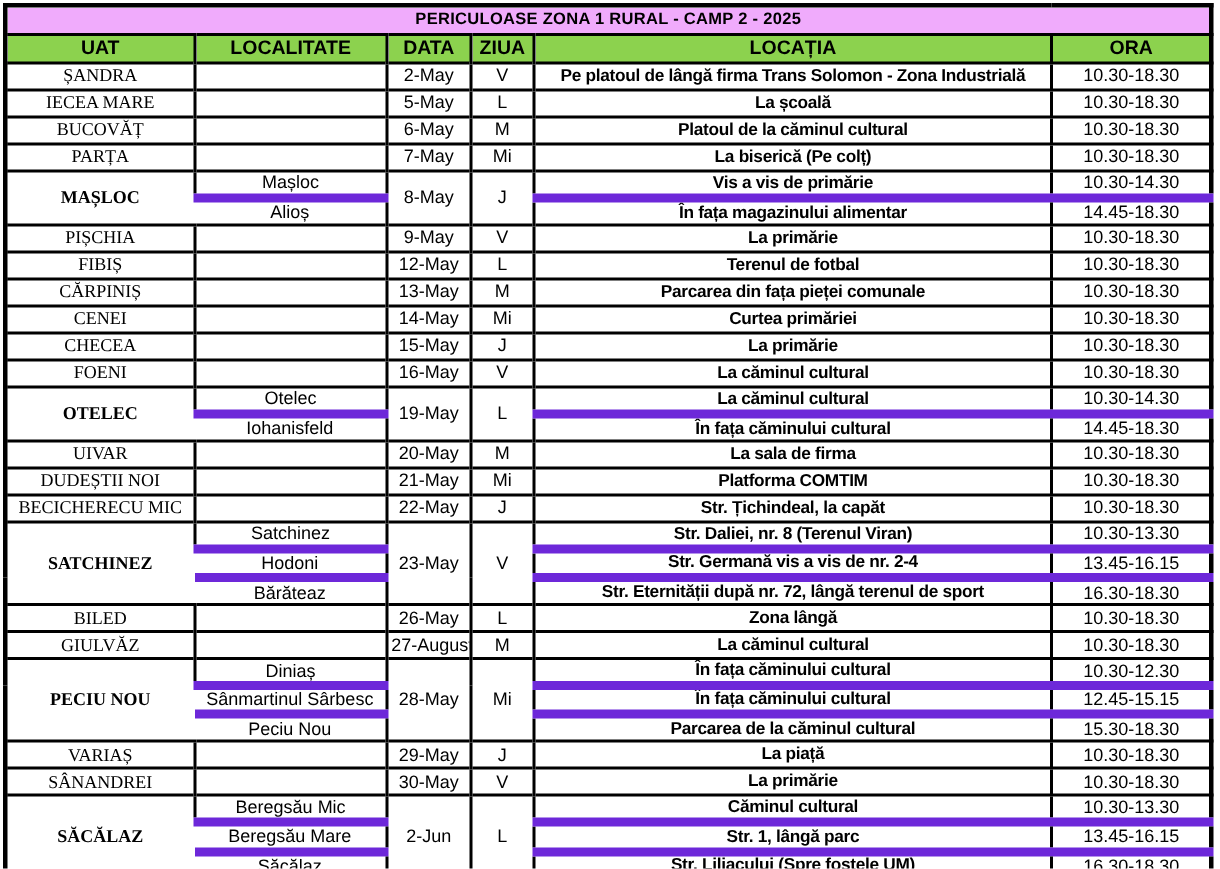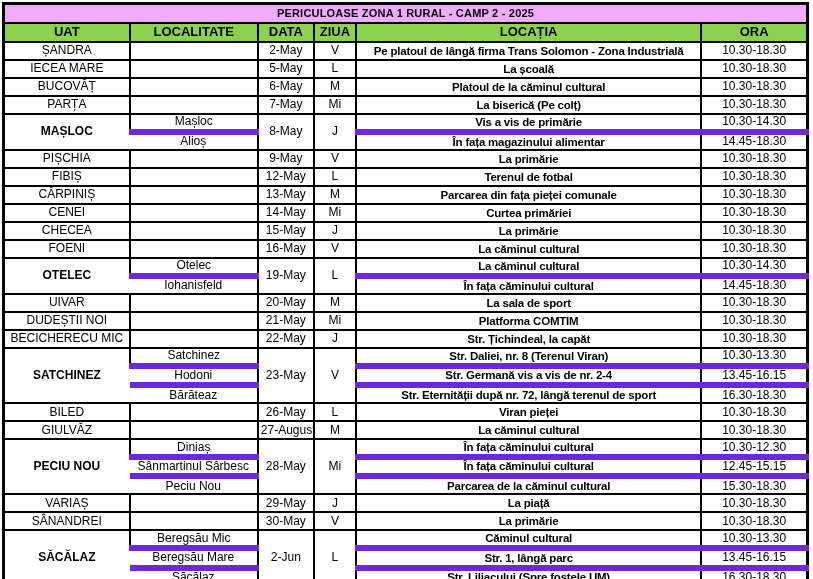--- a/index.html
+++ b/index.html
@@ -40,21 +40,21 @@
     height: 17px;
   }
   tr.header-row th {
     background: #8CD24E;
     font-weight: bold;
     font-size: 13px;
     height: 17px;
   }
   tr.data-row { height: 18px; }
   tr.sub-row td { border-top: 6px solid #6d28d9; }
-  td.cell-uat { font-size: 12px; }
+  td.cell-uat { font-size: 12px; font-family: Liberation Serif, serif; }
   td.cell-uat.multi { font-weight: bold; }
   td.cell-locatia { font-size: 11.5px; letter-spacing: -0.2px; font-weight: bold; }
   td.cell-ora { font-size: 12px; }
   td.cell-localitate { font-size: 12px; }
 </style>
 </head>
 <body>
 
 <table class="schedule">
   <colgroup>
@@ -183,21 +183,21 @@
       <tr class="data-row sub-row">
         <td class="cell-localitate">Iohanisfeld</td>
         <td class="cell-locatia">În fața căminului cultural</td>
         <td class="cell-ora">14.45-18.30</td>
       </tr>
       <tr class="data-row">
         <td class="cell-uat">UIVAR</td>
         <td class="cell-localitate"></td>
         <td class="cell-data">20-May</td>
         <td class="cell-ziua">M</td>
-        <td class="cell-locatia">La sala de sport</td>
+        <td class="cell-locatia">La sala de firma</td>
         <td class="cell-ora">10.30-18.30</td>
       </tr>
       <tr class="data-row">
         <td class="cell-uat">DUDEȘTII NOI</td>
         <td class="cell-localitate"></td>
         <td class="cell-data">21-May</td>
         <td class="cell-ziua">Mi</td>
         <td class="cell-locatia">Platforma COMTIM</td>
         <td class="cell-ora">10.30-18.30</td>
       </tr>
@@ -225,21 +225,21 @@
       <tr class="data-row sub-row">
         <td class="cell-localitate">Bărăteaz</td>
         <td class="cell-locatia">Str. Eternității după nr. 72, lângă terenul de sport</td>
         <td class="cell-ora">16.30-18.30</td>
       </tr>
       <tr class="data-row">
         <td class="cell-uat">BILED</td>
         <td class="cell-localitate"></td>
         <td class="cell-data">26-May</td>
         <td class="cell-ziua">L</td>
-        <td class="cell-locatia">Viran pieței</td>
+        <td class="cell-locatia">Zona lângă</td>
         <td class="cell-ora">10.30-18.30</td>
       </tr>
       <tr class="data-row">
         <td class="cell-uat">GIULVĂZ</td>
         <td class="cell-localitate"></td>
         <td class="cell-data">27-August</td>
         <td class="cell-ziua">M</td>
         <td class="cell-locatia">La căminul cultural</td>
         <td class="cell-ora">10.30-18.30</td>
       </tr>

